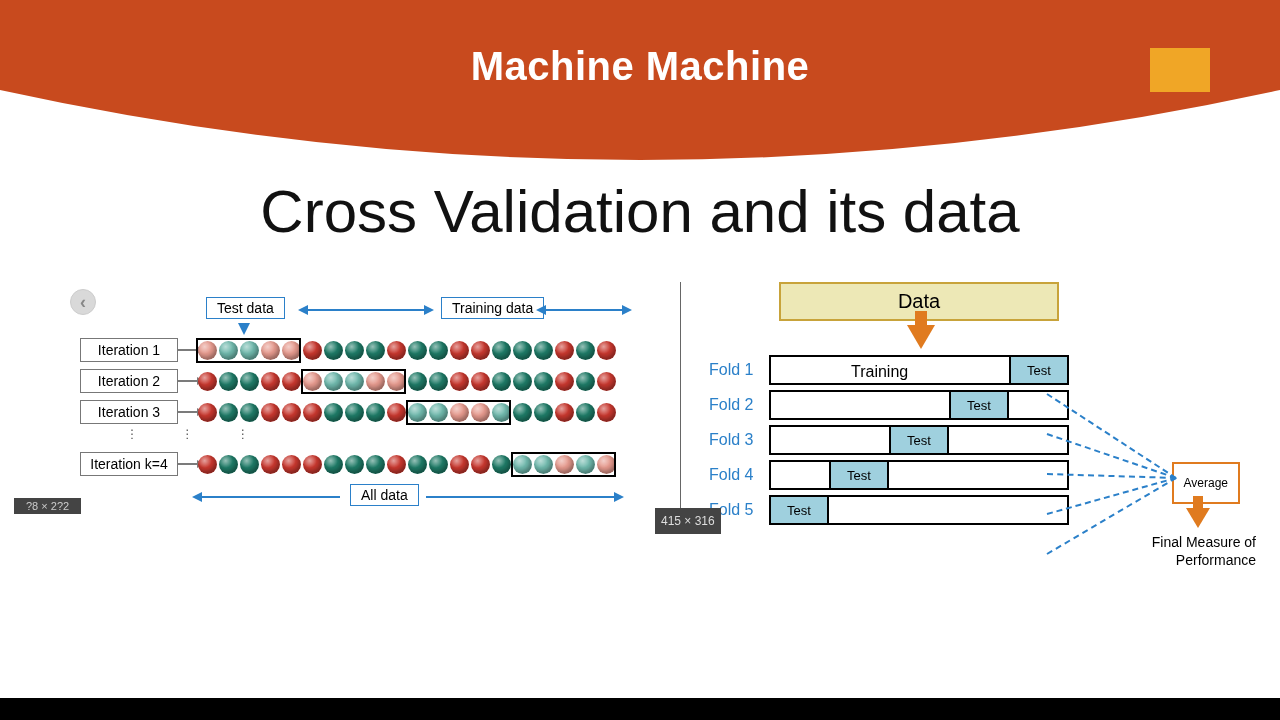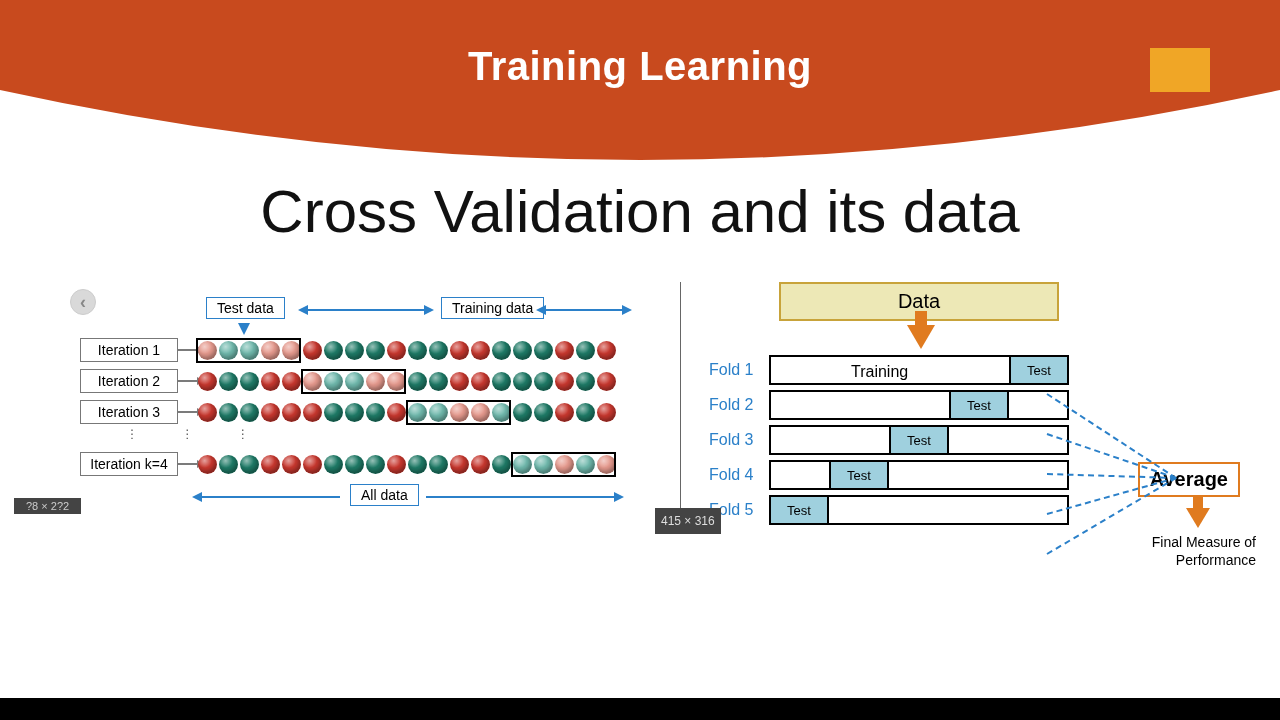--- a/index.html
+++ b/index.html
@@ -148,21 +148,21 @@
   }
   .train-text { position:absolute; top:6px; font-size:16px; left:80px;}
   .test-seg {
     position:absolute; top:-2px; height:30px;
     border:2px solid #000; background:#9fd0de;
     display:flex; align-items:center; justify-content:center;
     font-size:13px;
   }
   .avg-box {
     position:absolute; top:180px; right:30px;
-    border:2px solid #e07b1f; padding:4px 10px; font-size:20px;font-weight:bold;
+    border:2px solid #e07b1f; padding:12px 10px; font-size:12px;
   }
   .dash-line { position:absolute; border-top:2px dashed #2b80c9; transform-origin:left center; }
   .final-arrow {
     position:absolute; top:226px; right:60px;
     width:0;height:0;
     border-left:12px solid transparent; border-right:12px solid transparent;
     border-top:20px solid #e07b1f;
   }
   .final-arrow::before{
     content:''; position:absolute; top:-32px; left:-5px;
@@ -178,21 +178,21 @@
   }
 </style>
 </head>
 <body>
 
 <div class="slide">
   <div class="banner">
     <svg width="1280" height="200" viewBox="0 0 1280 200">
       <path d="M0,0 L1280,0 L1280,90 Q640,230 0,90 Z" fill="#c84a1e"></path>
     </svg>
-    <div class="banner-title">Training Learning</div>
+    <div class="banner-title">Machine Machine</div>
     <div class="gold-chip"></div>
   </div>
 
   <div class="subtitle">Cross Validation and its data</div>
 
   <div class="left-diagram">
     <div class="close-pill">‹</div>
     <div class="top-labels">
       <span class="label-box testdata-lbl">Test data</span>
       <span class="arrow-blue-down" style="left:52px; top:26px;"></span>

